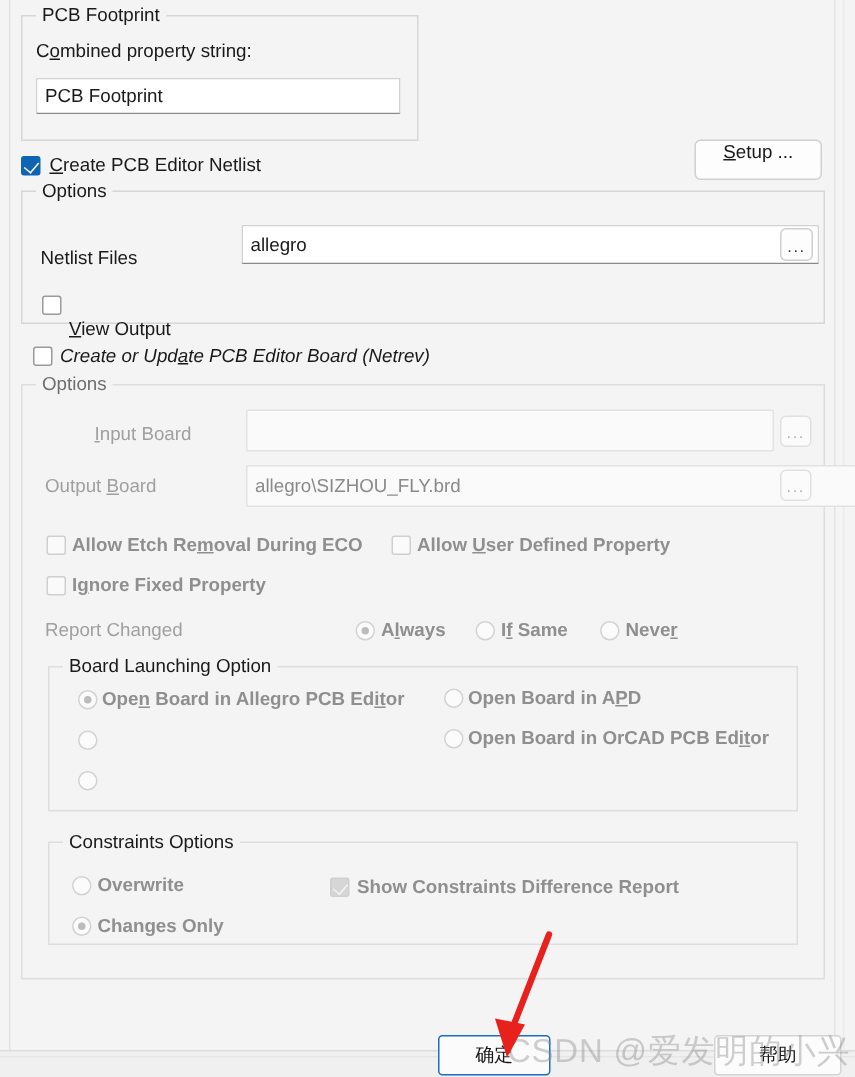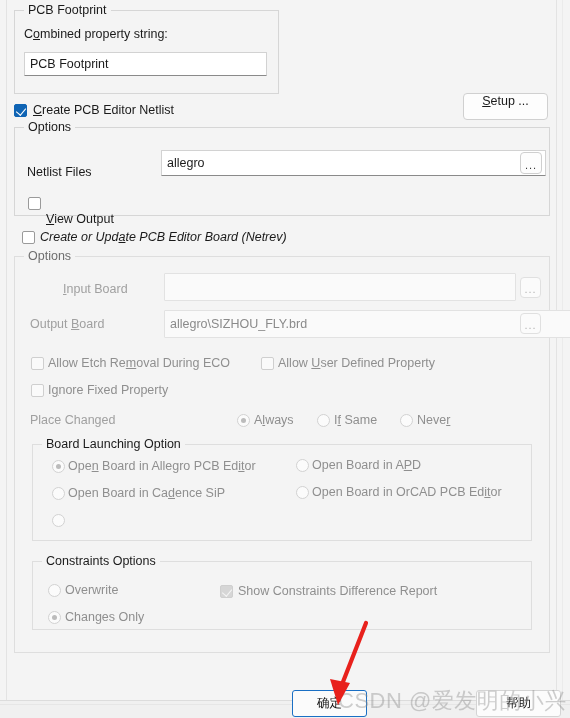--- a/index.html
+++ b/index.html
@@ -45,21 +45,21 @@
   .group.dim > .legend { color:#6e6e6e; }
   .group.dim { border-color:#dedede; }
 
   .lbl {
     position: absolute;
     font-size: 12.5px;
     color: #1a1a1a;
     white-space: nowrap;
   }
   .lbl.dim { color: #a0a0a0; }
-  .lbl.dim2 { color: #8f8f8f; }
+  .lbl.dim2 { color: #8f8f8f; font-weight: bold; }
   .u { text-decoration: underline; text-decoration-thickness: 1px; text-underline-offset: 1px; }
 
   
   .tinput {
     position: absolute;
     background: #fff;
     border: 1px solid #d2d2d2;
     border-bottom: 1.5px solid #8a8a8a;
     font-size: 12.5px;
     color: #1a1a1a;
@@ -264,21 +264,21 @@
     <div class="cb dis" style="left:261px; top:357px;"></div>
     <span class="lbl dim2" style="left:278px; top:356px;">
       Allow <span class="u">U</span>ser Defined Property
     </span>
 
     <div class="cb dis" style="left:31px; top:384px;"></div>
     <span class="lbl dim2" style="left:48px; top:383px;">
       I<span class="u">g</span>nore Fixed Property
     </span>
 
-    <span class="lbl dim" style="left:30px; top:413px;">Place Changed</span>
+    <span class="lbl dim" style="left:30px; top:413px;">Report Changed</span>
 
     <div class="rb dis sel" style="left:237px; top:414px;"></div>
     <span class="lbl dim2" style="left:254px; top:413px;">
       A<span class="u">l</span>ways
     </span>
     <div class="rb dis" style="left:317px; top:414px;"></div>
     <span class="lbl dim2" style="left:334px; top:413px;">
       I<span class="u">f</span> Same
     </span>
     <div class="rb dis" style="left:400px; top:414px;"></div>
@@ -293,23 +293,20 @@
     <div class="rb dis sel" style="left:52px; top:460px;"></div>
     <span class="lbl dim2" style="left:68px; top:459px;">
       Ope<span class="u">n</span> Board in Allegro PCB Ed<span class="u">it</span>or
     </span>
     <div class="rb dis" style="left:296px; top:459px;"></div>
     <span class="lbl dim2" style="left:312px; top:458px;">
       Open Board in A<span class="u">P</span>D
     </span>
 
     <div class="rb dis" style="left:52px; top:487px;"></div>
-    <span class="lbl dim2" style="left:68px; top:486px;">
-      Open Board in Ca<span class="u">d</span>ence SiP
-    </span>
     <div class="rb dis" style="left:296px; top:486px;"></div>
     <span class="lbl dim2" style="left:312px; top:485px;">
       Open Board in OrCAD PCB Ed<span class="u">it</span>or
     </span>
 
     <div class="rb dis" style="left:52px; top:514px;"></div>
 
     <div class="group dim" style="left:32px; top:561px; width:500px; height:69px;">
       <span class="legend" style="color:#1a1a1a;">Constraints Options</span>
     </div>

